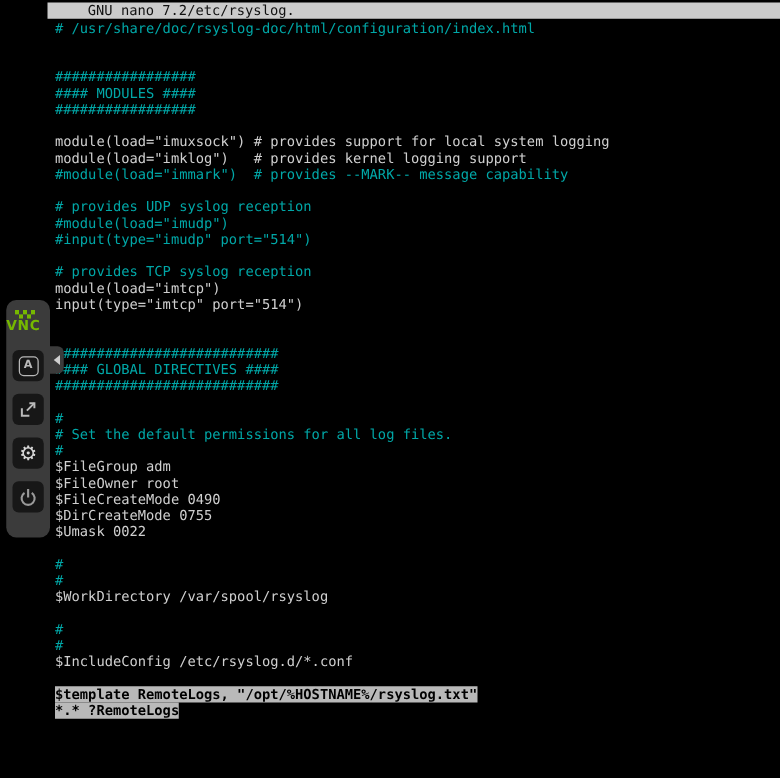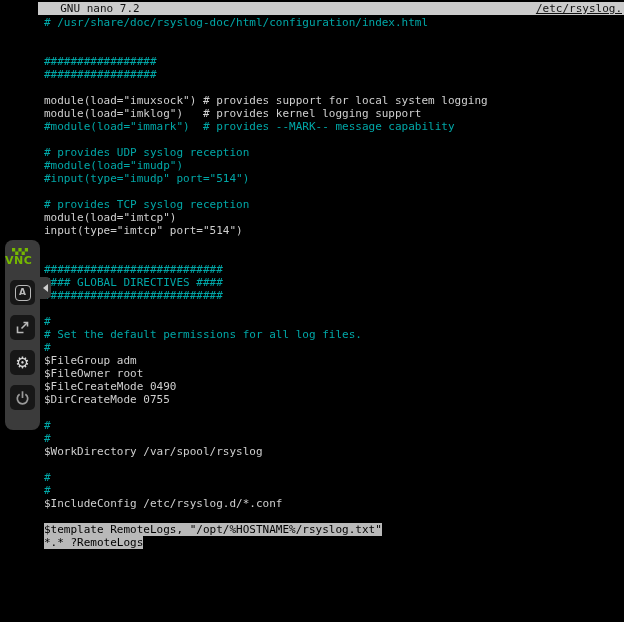--- a/index.html
+++ b/index.html
@@ -5,28 +5,28 @@
   * { margin:0; padding:0; box-sizing:border-box; }
   html,body { width:624px; height:622px; background:#000; overflow:hidden; }
   body { position:relative; font-family:"DejaVu Sans Mono", monospace; }
 
   
   .terminal { position:absolute; left:38px; top:0; right:0; bottom:0; background:var(--background,#000); }
   .titlebar {
     position:absolute; left:0; right:0; top:2px; height:13px;
     background:var(--titlebar-bg,#cbcbcb); color:#111;
     font-size:11px; line-height:13px;
-    display:flex; justify-content:space-between;
-    padding:0 2px 0 9px; white-space:pre; overflow:hidden;
+    display:flex; justify-content:flex-start;
+    padding:0 2px 0 19px; white-space:pre; overflow:hidden;
   }
-  .titlebar .file { padding-right:0;text-decoration:underline; }
+  .titlebar .file { padding-right:0; }
   .lines { position:absolute; top:16px; left:6px; right:0; bottom:0; font-size:11px; overflow:hidden; }
   .line { height:13px; line-height:13px; white-space:pre; color:var(--text,#cfcfcf); }
   .line.comment { color:var(--comment,#00a7a7); }
-  .line .sel { background:var(--selection-bg,#b9b9b9); color:#000; }
+  .line .sel { background:var(--selection-bg,#b9b9b9); color:#000;font-weight:bold; }
 
   
   .vnc-panel {
     position:absolute; left:5px; top:240px; width:35px; height:190px;
     background:#3b3b3b; border-radius:8px; z-index:5;
   }
   .vnc-logo { position:absolute; top:8px; left:0; right:0; text-align:left; }
   .vnc-logo svg { display:block; margin:0 auto 0 7px; }
   .vnc-logo .vnc-text {
     display:block; color:var(--logo-green,#76b900); font-weight:bold; font-size:11px;
@@ -61,20 +61,21 @@
 <div class="terminal">
   <div class="titlebar">
     <span class="app">  GNU nano 7.2</span>
     <span class="file">/etc/rsyslog.</span>
   </div>
   <div class="lines">
       <div class="line comment"># /usr/share/doc/rsyslog-doc/html/configuration/index.html</div>
       <div class="line code"></div>
       <div class="line code"></div>
       <div class="line comment">#################</div>
+      <div class="line comment">#### MODULES ####</div>
       <div class="line comment">#################</div>
       <div class="line code"></div>
       <div class="line code">module(load="imuxsock") # provides support for local system logging</div>
       <div class="line code">module(load="imklog")   # provides kernel logging support</div>
       <div class="line comment">#module(load="immark")  # provides --MARK-- message capability</div>
       <div class="line code"></div>
       <div class="line comment"># provides UDP syslog reception</div>
       <div class="line comment">#module(load="imudp")</div>
       <div class="line comment">#input(type="imudp" port="514")</div>
       <div class="line code"></div>
@@ -87,20 +88,21 @@
       <div class="line comment">#### GLOBAL DIRECTIVES ####</div>
       <div class="line comment">###########################</div>
       <div class="line code"></div>
       <div class="line comment">#</div>
       <div class="line comment"># Set the default permissions for all log files.</div>
       <div class="line comment">#</div>
       <div class="line code">$FileGroup adm</div>
       <div class="line code">$FileOwner root</div>
       <div class="line code">$FileCreateMode 0490</div>
       <div class="line code">$DirCreateMode 0755</div>
+      <div class="line code">$Umask 0022</div>
       <div class="line code"></div>
       <div class="line comment">#</div>
       <div class="line comment">#</div>
       <div class="line code">$WorkDirectory /var/spool/rsyslog</div>
       <div class="line code"></div>
       <div class="line comment">#</div>
       <div class="line comment">#</div>
       <div class="line code">$IncludeConfig /etc/rsyslog.d/*.conf</div>
       <div class="line code"></div>
       <div class="line sel"><span class="sel">$template RemoteLogs, "/opt/%HOSTNAME%/rsyslog.txt"</span></div>

